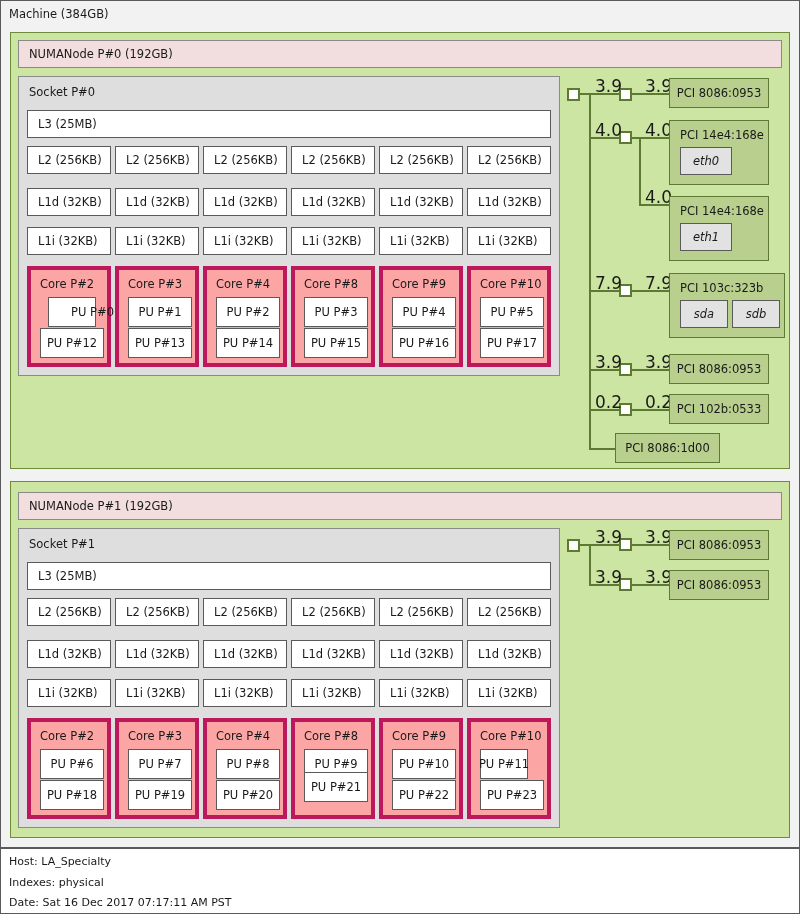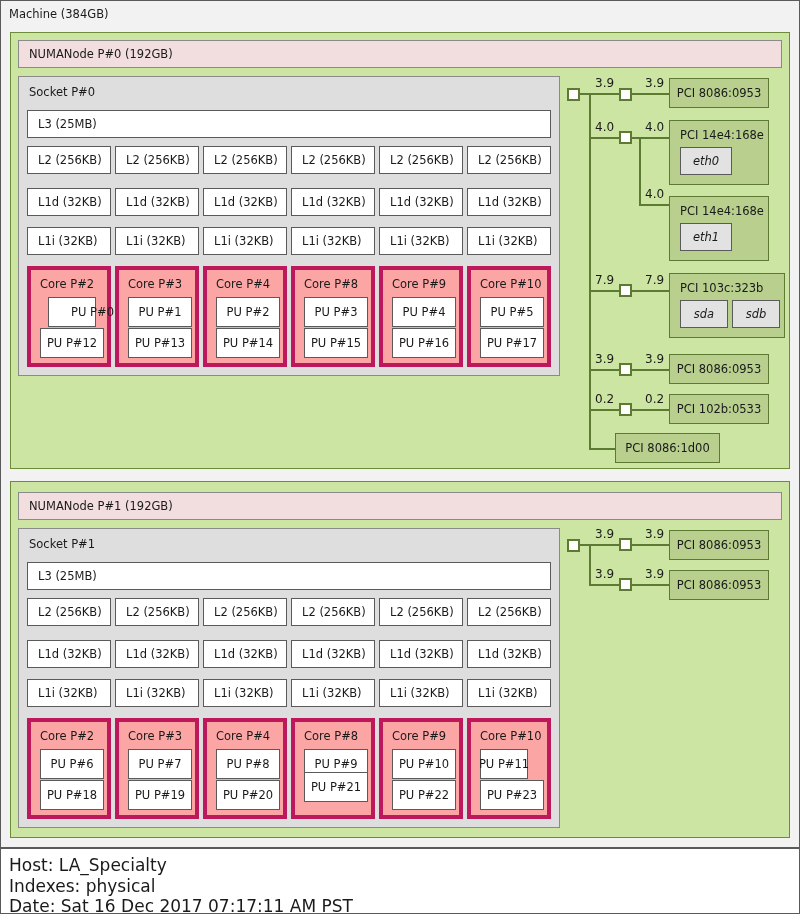--- a/index.html
+++ b/index.html
@@ -111,36 +111,36 @@
 
   
   .hline { background: #5c7a32; height: 2px; }
   .vline { background: #5c7a32; width: 2px; }
   .bridge {
     background: #ffffff;
     border: 2px solid #5c7a32;
     width: 13px; height: 13px;
   }
   .speed {
-    font-size: 12px;
+    font-size: 17px;
     color: #1a1a1a;
     white-space: nowrap;
   }
 
   
   #footer-box {
     left: 0; top: 848px; width: 800px; height: 66px;
     background: #ffffff;
     border: 1px solid #5a5a5a;
     border-top: 1px solid #5a5a5a;
   }
   .footer-line {
     left: 9px;
     white-space: nowrap;
-    font-size: 17px;
+    font-size: 11px;
   }
 </style>
 </head>
 <body>
 
 <div class="abs" id="machine-box"></div>
 <div class="abs" id="machine-title">Machine (384GB)</div>
 
 <div class="abs numa-node" style="left:10px; top:32px; width:780px; height:437px;"></div>
 

